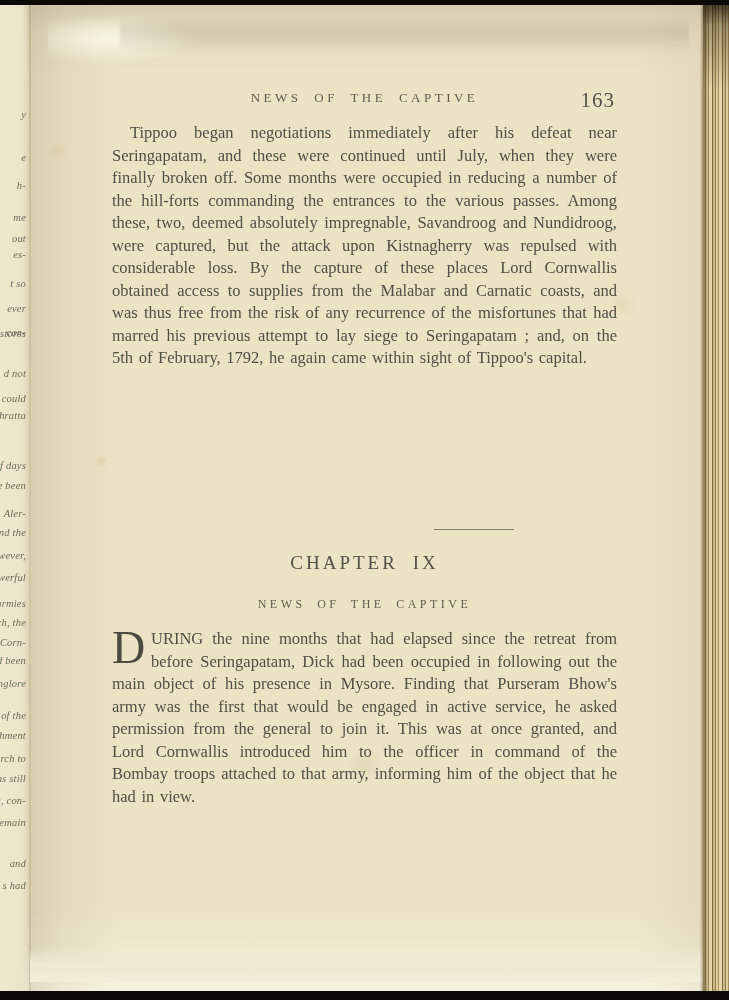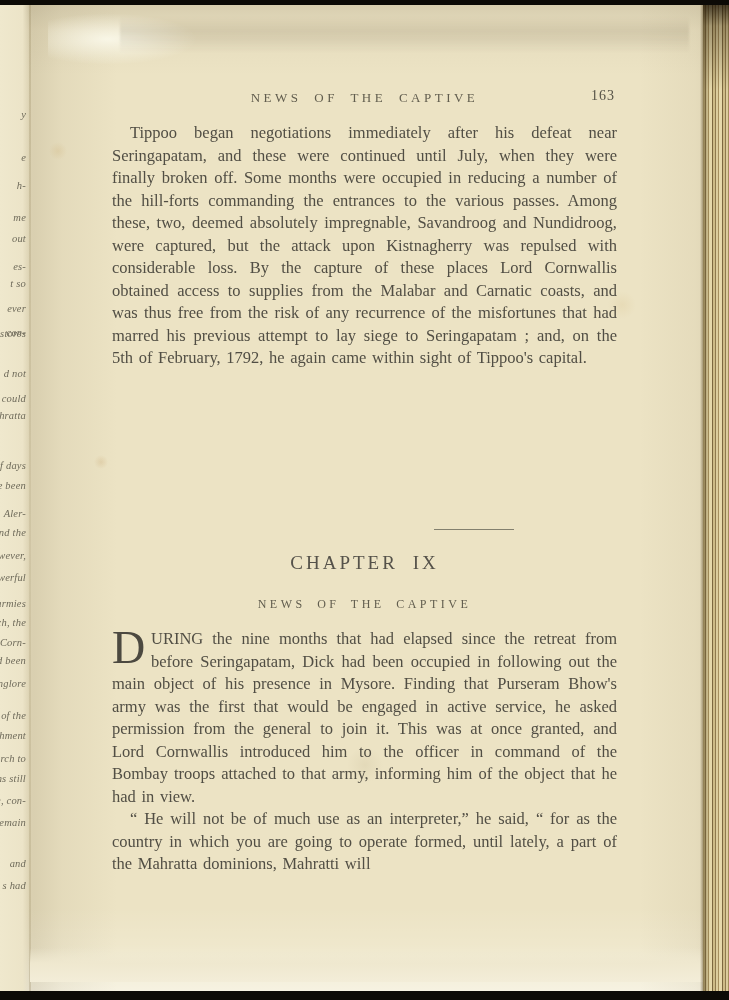--- a/index.html
+++ b/index.html
@@ -90,21 +90,21 @@
   
   .content { position: absolute; left: 112px; top: 5px; width: 505px; height: 990px; color: #514e44; }
   .running-head {
     position: absolute; top: 80px; left: 0; width: 100%;
     text-align: center; font-size: 13px;
     letter-spacing: 3.5px; word-spacing: 6px;
     color: #615d4e;
   }
   .page-number {
     position: absolute; top: 78px; right: 2px;
-    font-size: 14px; letter-spacing: 1px; color: #555246;
+    font-size: 21px; letter-spacing: 1px; color: #555246;
   }
   .body-block { position: absolute; left: 0; width: 505px; }
   .body-block p {
     margin: 0; font-size: 16.5px; line-height: 22.5px;
     text-align: justify; word-spacing: 1.5px; color: #514e44;
   }
   #text-block-1 { top: 112px; }
   p.indented { text-indent: 18px; }
   .divider {
     position: absolute; top: 519px; left: 322px; width: 80px; height: 0;
@@ -138,21 +138,21 @@
     <div class="topleft-highlight"></div>
     <div class="top-smear"></div>
     <div class="stains"></div>
 
     <div class="facing-edge">
         <span class="frag" style="top: 104px;">y</span>
         <span class="frag" style="top: 147px;">e</span>
         <span class="frag" style="top: 175px;">h-</span>
         <span class="frag" style="top: 207px;">me</span>
         <span class="frag" style="top: 228px;">out</span>
-        <span class="frag" style="top: 256px;">es-</span>
+        <span class="frag" style="top: 244px;">es-</span>
         <span class="frag" style="top: 273px;">t so</span>
         <span class="frag" style="top: 298px;">ever</span>
         <span class="frag" style="top: 322px; font-family: Liberation Serif, serif;">con-</span>
         <span class="frag" style="top: 323px;">stores</span>
         <span class="frag" style="top: 363px;">d not</span>
         <span class="frag" style="top: 388px;">could</span>
         <span class="frag" style="top: 405px;">hratta</span>
         <span class="frag" style="top: 455px;">f days</span>
         <span class="frag" style="top: 475px;">e been</span>
         <span class="frag" style="top: 503px;">Aler-</span>
@@ -184,21 +184,20 @@
         <p class="indented">Tippoo began negotiations immediately after his defeat near Seringapatam, and these were continued until July, when they were finally broken off.  Some months were occupied in reducing a number of the hill-forts commanding the entrances to the various passes.  Among these, two, deemed absolutely impregnable, Savandroog and Nundidroog, were captured, but the attack upon Kistnagherry was repulsed with considerable loss.  By the capture of these places Lord Cornwallis obtained access to supplies from the Malabar and Carnatic coasts, and was thus free from the risk of any recurrence of the misfortunes that had marred his previous attempt to lay siege to Seringapatam ; and, on the 5th of February, 1792, he again came within sight of Tippoo's capital.</p>
       </div>
 
       <div class="divider"></div>
 
       <div class="chapter-heading">CHAPTER IX</div>
       <div class="chapter-subtitle">NEWS OF THE CAPTIVE</div>
 
       <div class="body-block" id="text-block-2">
         <p><span class="drop-cap">D</span><span>URING the nine months that had elapsed since the retreat from before Seringapatam, Dick had been occupied in following out the main object of his presence in Mysore.  Finding that Purseram Bhow's army was the first that would be engaged in active service, he asked permission from the general to join it.  This was at once granted, and Lord Cornwallis introduced him to the officer in command of the Bombay troops attached to that army, informing him of the object that he had in view.</span></p>
-        <p class="indented">“ He will not be of much use as an interpreter,” he said, “ for as the country in which you are going to operate formed, until lately, a part of the Mahratta dominions, Mahratti will</p>
       </div>
 
     </div>
 
     <div class="bottom-band"></div>
   </div>
 
   <div class="fore-edge-seam"></div>
   <div class="fore-edge"></div>
 

